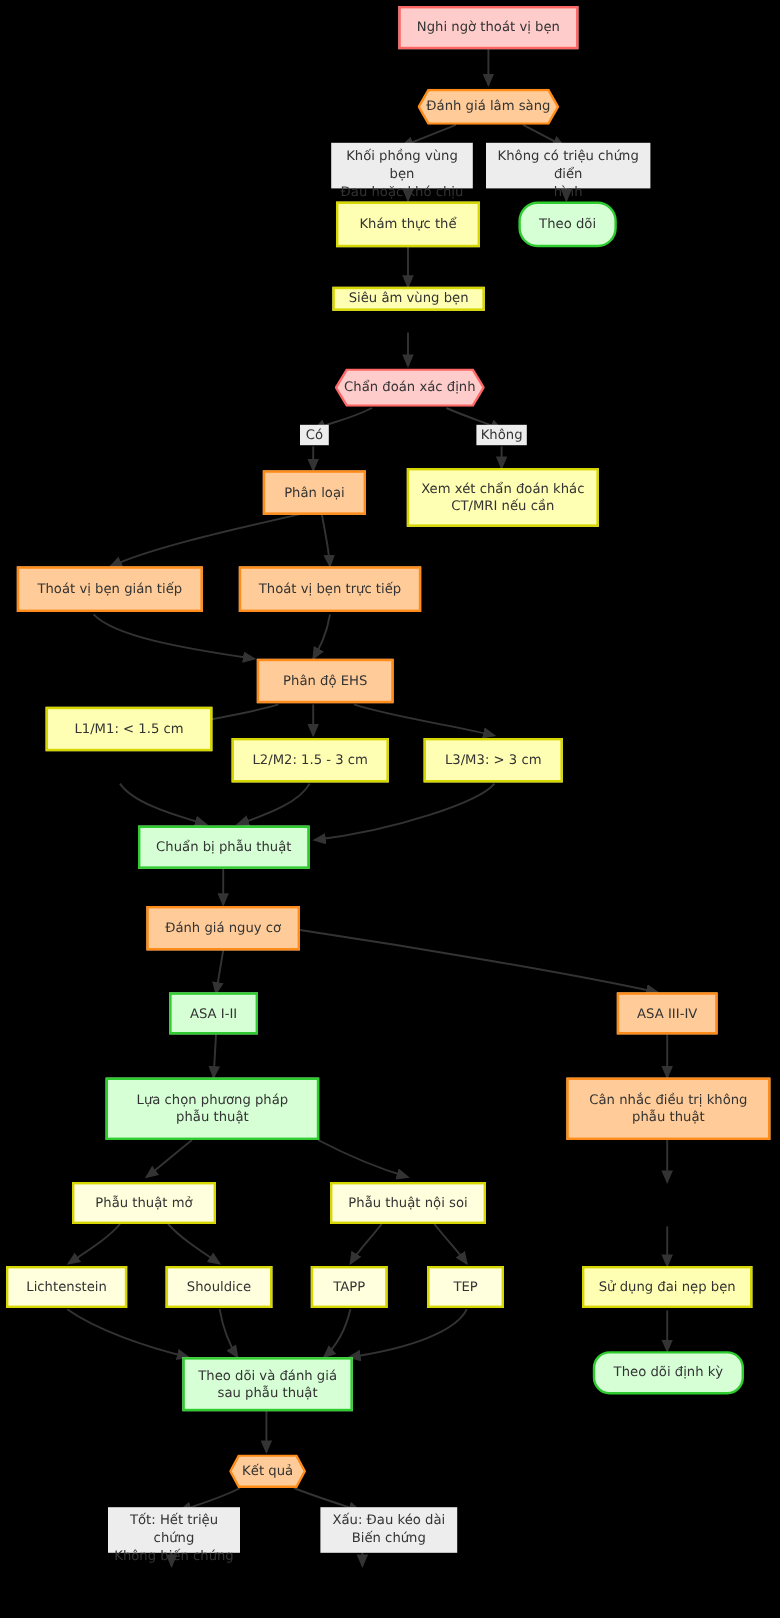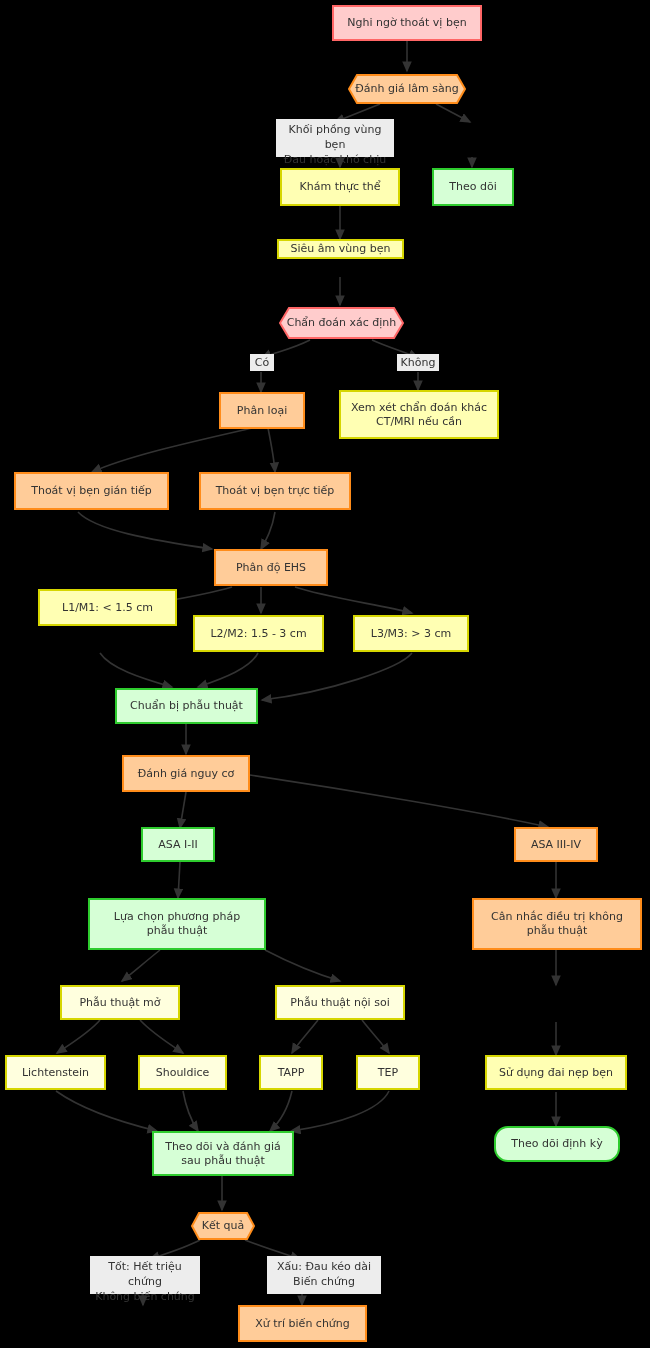--- a/index.html
+++ b/index.html
@@ -93,24 +93,26 @@
   <div class="hexwrap" style="left:348px;top:74px;width:118px;height:30px;">
     <svg class="hexsvg" width="118" height="30" viewBox="0 0 118 30">
       <polygon points="9,1 109,1 117,15 109,29 9,29 1,15" fill="#FFCC99" stroke="#FF8C1A" stroke-width="2"></polygon>
     </svg>
     <span class="hextext">Đánh giá lâm sàng</span>
   </div>
 
   <div class="edgelabel" style="left:276px;top:119px;width:118px;height:38px;padding-top:3px;">Khối phồng vùng bẹn
 Đau hoặc khó chịu</div>
 
+  <div class="edgelabel" style="left:405px;top:119px;width:137px;height:38px;padding-top:3px;">Không có triệu chứng điển
+hình</div>
 
   <div class="node n-yellow" style="left:280px;top:168px;width:120px;height:38px;">Khám thực thể</div>
 
-  <div class="node n-green" style="left:432px;top:168px;width:82px;height:38px;">Theo dõi</div>
+  <div class="node n-green" style="left:432px;top:168px;width:82px;height:38px;border-radius:16px;">Theo dõi</div>
 
   <div class="node n-yellow" style="left:277px;top:239px;width:127px;height:20px;">Siêu âm vùng bẹn</div>
 
   <div class="hexwrap" style="left:279px;top:307px;width:125px;height:32px;">
     <svg class="hexsvg" width="125" height="32" viewBox="0 0 125 32">
       <polygon points="10,1 115,1 124,16 115,31 10,31 1,16" fill="#FFCCCC" stroke="#FF6666" stroke-width="2"></polygon>
     </svg>
     <span class="hextext">Chẩn đoán xác định</span>
   </div>
 
@@ -175,15 +177,14 @@
     <span class="hextext">Kết quả</span>
   </div>
 
   <div class="edgelabel" style="left:90px;top:1256px;width:110px;height:38px;padding-top:3px;">Tốt: Hết triệu chứng
 Không biến chứng</div>
 
   <div class="edgelabel" style="left:255px;top:1256px;width:114px;height:38px;padding-top:3px;margin-left:12px;">Xấu: Đau kéo dài
 Biến chứng</div>
 
 
-  <div class="node n-orange" style="left:238px;top:1305px;width:129px;height:37px;">Xử trí biến chứng</div>
 
 </div>
 
 </body></html>

